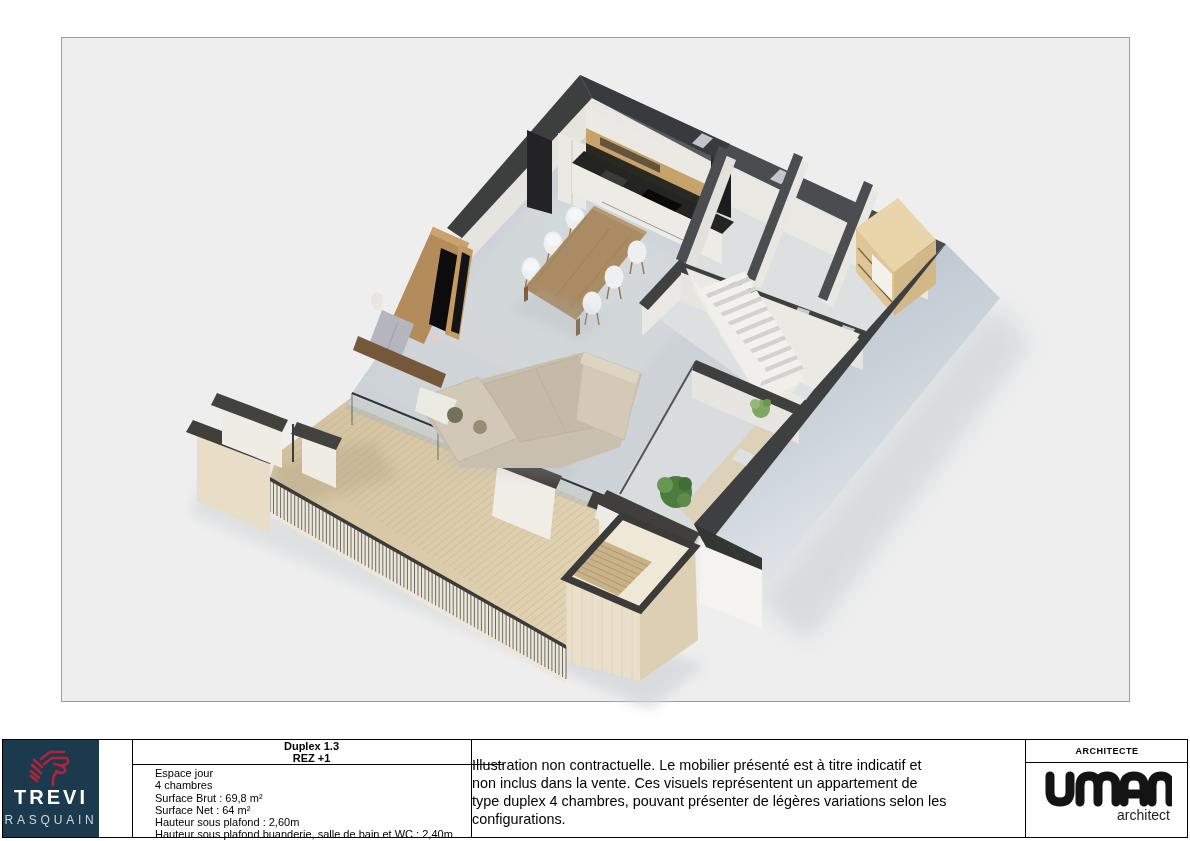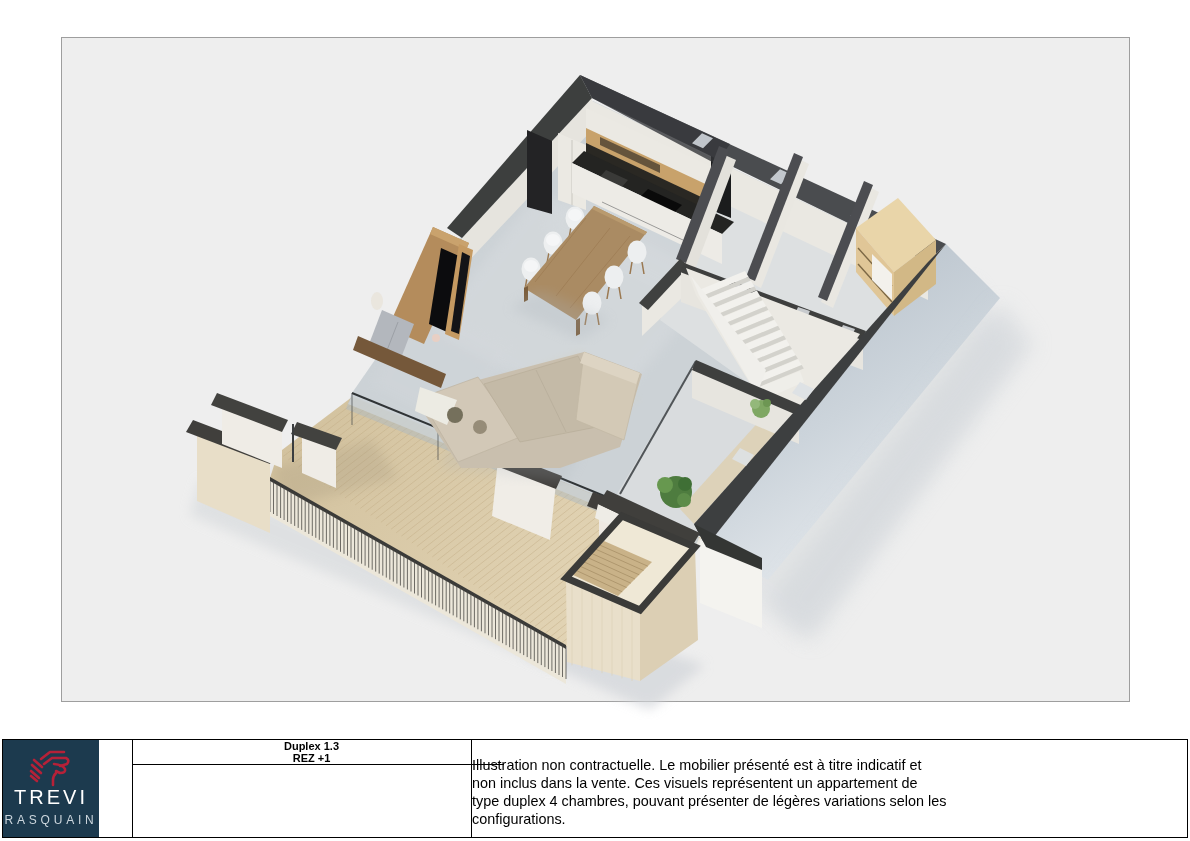--- a/index.html
+++ b/index.html
@@ -1,19 +1,19 @@
 <!DOCTYPE html>
 <html><head><meta charset="utf-8"><style>
 html,body{margin:0;padding:0;background:#ffffff;width:1190px;height:841px;overflow:hidden}
 body{font-family:"Liberation Sans",sans-serif;position:relative}
 .plan{position:absolute;left:0;top:0}
 .ftable{position:absolute;left:2px;top:739px;width:1186px;height:99px;border:1.5px solid #000;box-sizing:border-box}
 .cell{position:absolute;box-sizing:border-box}
 .trevi{left:0;top:0;width:96px;height:97px;background:#1c3a4e;color:#fff;text-align:center}
-.trevi .tword{font-size:20px;font-weight:normal;letter-spacing:3px;margin-top:46px}
+.trevi .tword{font-size:20px;font-weight:bold;letter-spacing:3px;margin-top:46px}
 .trevi .rword{font-size:12px;letter-spacing:3.8px;margin-top:4px;color:#ccd6dd}
 .titlecell{left:96px;top:0;width:372px;height:97px;border-left:1px solid #000;margin-left:33px;}
 .titlehead{text-align:center;font-size:11px;font-weight:bold;line-height:11.5px;padding-top:1px;border-bottom:1px solid #000;height:25px;box-sizing:border-box}
 .specs{font-size:11px;line-height:12.3px;padding:2px 0 0 22px}
 .paracell{left:468px;top:0;width:554px;height:97px;border-left:1px solid #000;text-align:left;font-size:14.4px;line-height:18px;padding-top:16px}
 .archcell{left:1022px;top:0;width:163px;height:97px;border-left:1px solid #000}
 .archhead{text-align:center;font-size:9px;font-weight:bold;letter-spacing:0.5px;padding-top:6px;height:23px;border-bottom:1px solid #000;box-sizing:border-box}
 </style></head>
 <body>
 
@@ -492,16 +492,30 @@
 <path d="M27 23 Q24 26 24 30 L24 35"></path>
 </g>
       </svg>
 <div class="tword">TREVI</div>
 <div class="rword">RASQUAIN</div>
 </div>
 
 <div class="cell titlecell">
 <div class="titlehead" style="padding-right:14px">Duplex 1.3<br>REZ +1</div>
 
+<div class="specs">Espace jour<br>4 chambres<br>Surface Brut : 69,8 m²<br>Surface Net : 64 m²<br>Hauteur sous plafond : 2,60m<br>Hauteur sous plafond buanderie, salle de bain et WC : 2,40m</div>
 </div>
 
 <div class="cell paracell">Illustration non contractuelle. Le mobilier présenté est à titre indicatif et<br>non inclus dans la vente. Ces visuels représentent un appartement de<br>type duplex 4 chambres, pouvant présenter de légères variations selon les<br>configurations.</div>
 
+<div class="cell archcell">
+<div class="archhead">ARCHITECTE</div>
+
+<svg width="130" height="60" style="position:absolute;left:16px;top:28px" viewBox="0 0 130 60">
+<g stroke="#141414" stroke-width="9" fill="none" stroke-linecap="round">
+<path d="M8 8 L8 24 Q8 34 18 34 Q28 34 28 24 L28 8"></path>
+<path d="M38 34 L38 18 Q38 8 47 8 Q56 8 56 18 L56 34 M56 18 Q56 8 65 8 Q74 8 74 18 L74 34"></path>
+<path d="M82 34 L82 18 Q82 8 92 8 Q102 8 102 18 L102 34 M82 26 L102 26"></path>
+<path d="M110 34 L110 18 Q110 8 119 8 Q128 8 128 18 L128 34"></path>
+</g>
+<text x="128" y="52" text-anchor="end" font-size="14" fill="#222" font-family="Liberation Sans">architect</text>
+</svg>
+</div>
 </div>
 </body></html>

